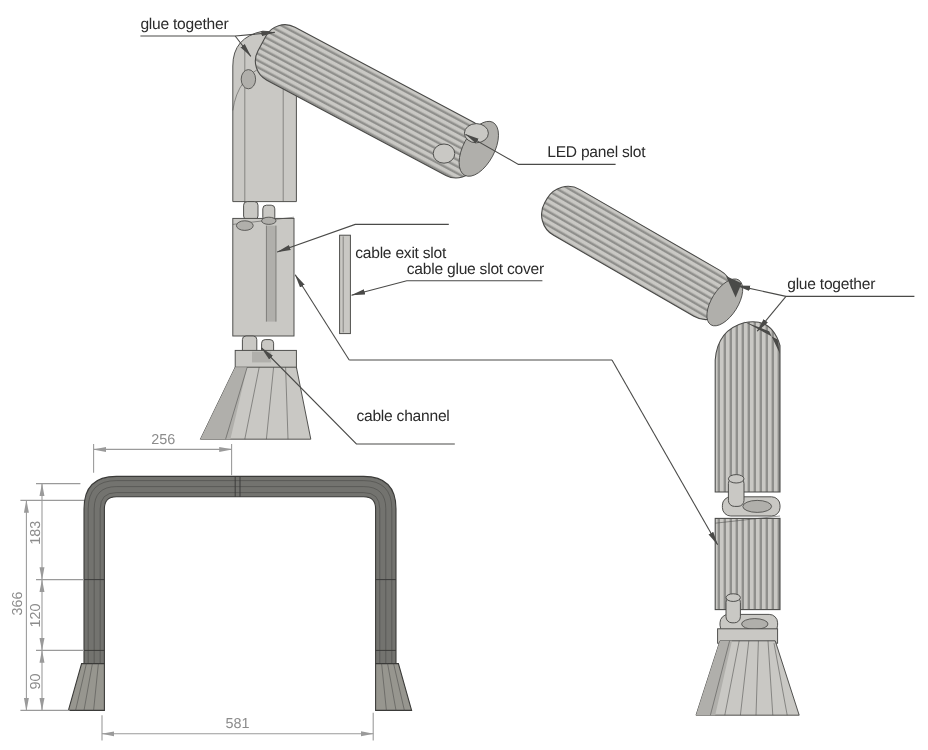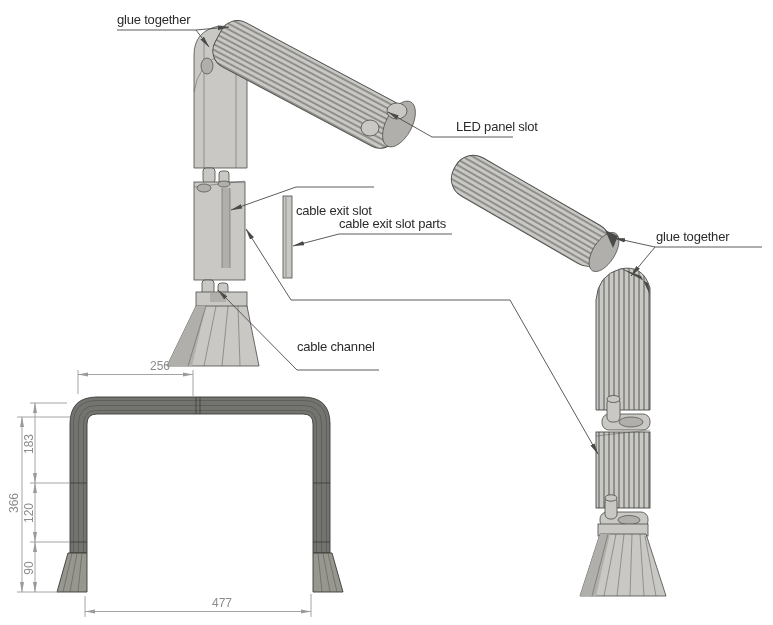--- a/index.html
+++ b/index.html
@@ -6,21 +6,21 @@
     --bg:#ffffff; --part-light:#c9c8c4; --part-shade:#b0afab; --rib-dark:#8f8f8c;
     --outline:#4a4a48; --frame-fill:#73736f; --frame-line:#3a3a38; --foot-fill:#97968f;
     --dim:#9a9a9a; --dim-text:#8c8c8c; --label:#2b2b2b; --leader:#4a4a48;
   }
   html,body{margin:0;padding:0;background:var(--bg);}
   #stage{position:relative;width:773px;height:625px;background:var(--bg);overflow:hidden;
          font-family:"Liberation Sans", sans-serif;}
   #stage svg{position:absolute;left:0;top:0;}
   .lbl{position:absolute;font-size:13px;letter-spacing:-0.2px;color:var(--label);white-space:nowrap;}
   .dimtxt{position:absolute;font-size:12px;color:var(--dim-text);white-space:nowrap;
-          transform:translateX(-50%);margin-left:24px;}
+          transform:translateX(-50%);}
   .dimv{position:absolute;font-size:12px;color:var(--dim-text);white-space:nowrap;
         transform:translate(-50%,-50%) rotate(-90deg);}
   
   .f-light{fill:var(--part-light);stroke:var(--outline);stroke-width:.8;}
   .f-shade{fill:var(--part-shade);stroke:var(--outline);stroke-width:.7;}
   .f-shadeo{fill:var(--part-shade);stroke:none;}
   .f-ribsH{fill:url(#ribsH);stroke:var(--outline);stroke-width:.9;}
   .f-ribsV{fill:url(#ribsV);stroke:var(--outline);stroke-width:.9;}
   .pr-light{fill:var(--part-light);}
   .pr-dark{fill:var(--rib-dark);}
@@ -185,24 +185,24 @@
 
     <path class="ldr" d="M655,247 L762,247"></path>
     <path class="ldr" d="M655,247 L614,238" marker-end="url(#arrb)"></path>
     <path class="ldr" d="M655,247 L631,276" marker-end="url(#arrb)"></path>
   </g>
 </svg>
 
 <div class="lbl" style="left:117px;top:12px;">glue together</div>
 <div class="lbl" style="left:456px;top:119px;">LED panel slot</div>
 <div class="lbl" style="left:296px;top:155px;margin-top:48px;">cable exit slot</div>
-<div class="lbl" style="left:339px;top:216px;">cable exit slot parts</div>
+<div class="lbl" style="left:339px;top:216px;">cable glue slot cover</div>
 <div class="lbl" style="left:297px;top:339px;">cable channel</div>
 <div class="lbl" style="left:656px;top:229px;">glue together</div>
 
 <div class="dimtxt" style="left:136px;top:359px;">256</div>
-<div class="dimtxt" style="left:198px;top:596px;">477</div>
+<div class="dimtxt" style="left:198px;top:596px;">581</div>
 <div class="dimv" style="left:29px;top:444px;">183</div>
 <div class="dimv" style="left:29px;top:513px;">120</div>
 <div class="dimv" style="left:29px;top:568px;">90</div>
 <div class="dimv" style="left:14px;top:503px;">366</div>
 
 </div>
 
 </body></html>

